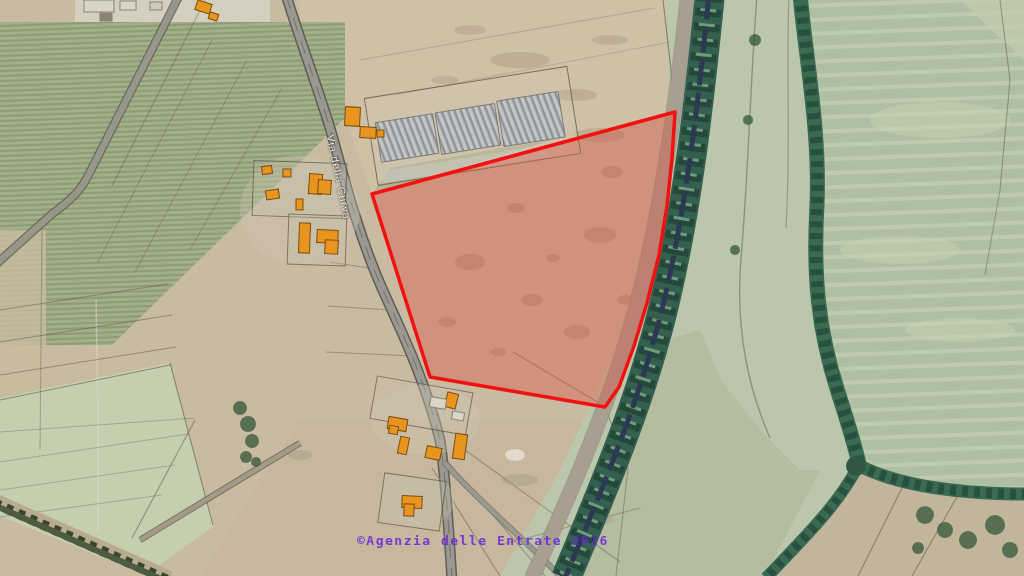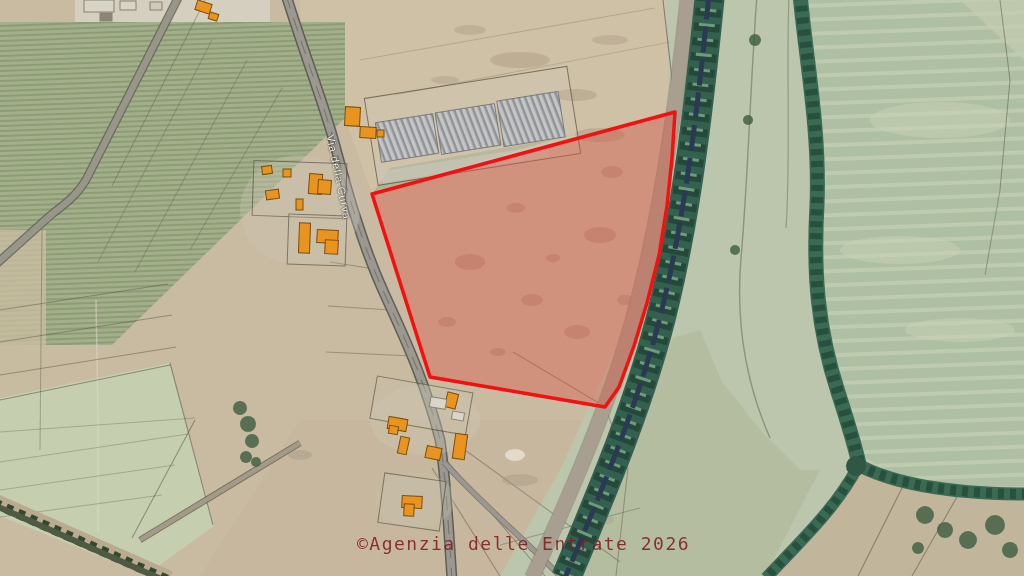--- a/index.html
+++ b/index.html
@@ -5,22 +5,22 @@
   html,body{margin:0;padding:0;background:#000;}
   .stage{position:relative;width:1024px;height:576px;overflow:hidden;
          font-family:"Liberation Sans",sans-serif;background:#c9baa2;}
   .stage svg{position:absolute;left:0;top:0;display:block;}
   .road-label{position:absolute;left:339px;top:177px;
       transform:translate(-50%,-50%) rotate(78.5deg);
       font-size:11px;letter-spacing:.8px;color:#f2f0e6;white-space:nowrap;
       text-shadow:0 0 2px rgba(40,40,40,.9),0 0 1px rgba(40,40,40,.9);
       font-family:"Liberation Sans",sans-serif;}
   .attribution{position:absolute;left:357px;top:533px;
-      font-family:"DejaVu Sans Mono",monospace;font-size:18px;font-weight:normal;
-      letter-spacing:1.5px;color:#7f1d1d;opacity:.88;white-space:nowrap;}
+      font-family:"DejaVu Sans Mono",monospace;font-size:13px;font-weight:bold;
+      letter-spacing:1.5px;color:#6d28d9;opacity:.88;white-space:nowrap;}
 </style>
 </head>
 <body>
 
 <div class="stage">
 <svg width="1024" height="576" viewBox="0 0 1024 576">
   <defs>
     <pattern id="vine" width="7" height="5" patternUnits="userSpaceOnUse" patternTransform="rotate(-2)">
       <rect width="7" height="5" fill="#a3af8b"></rect>
       <rect width="7" height="2" fill="#8d9c74"></rect>

